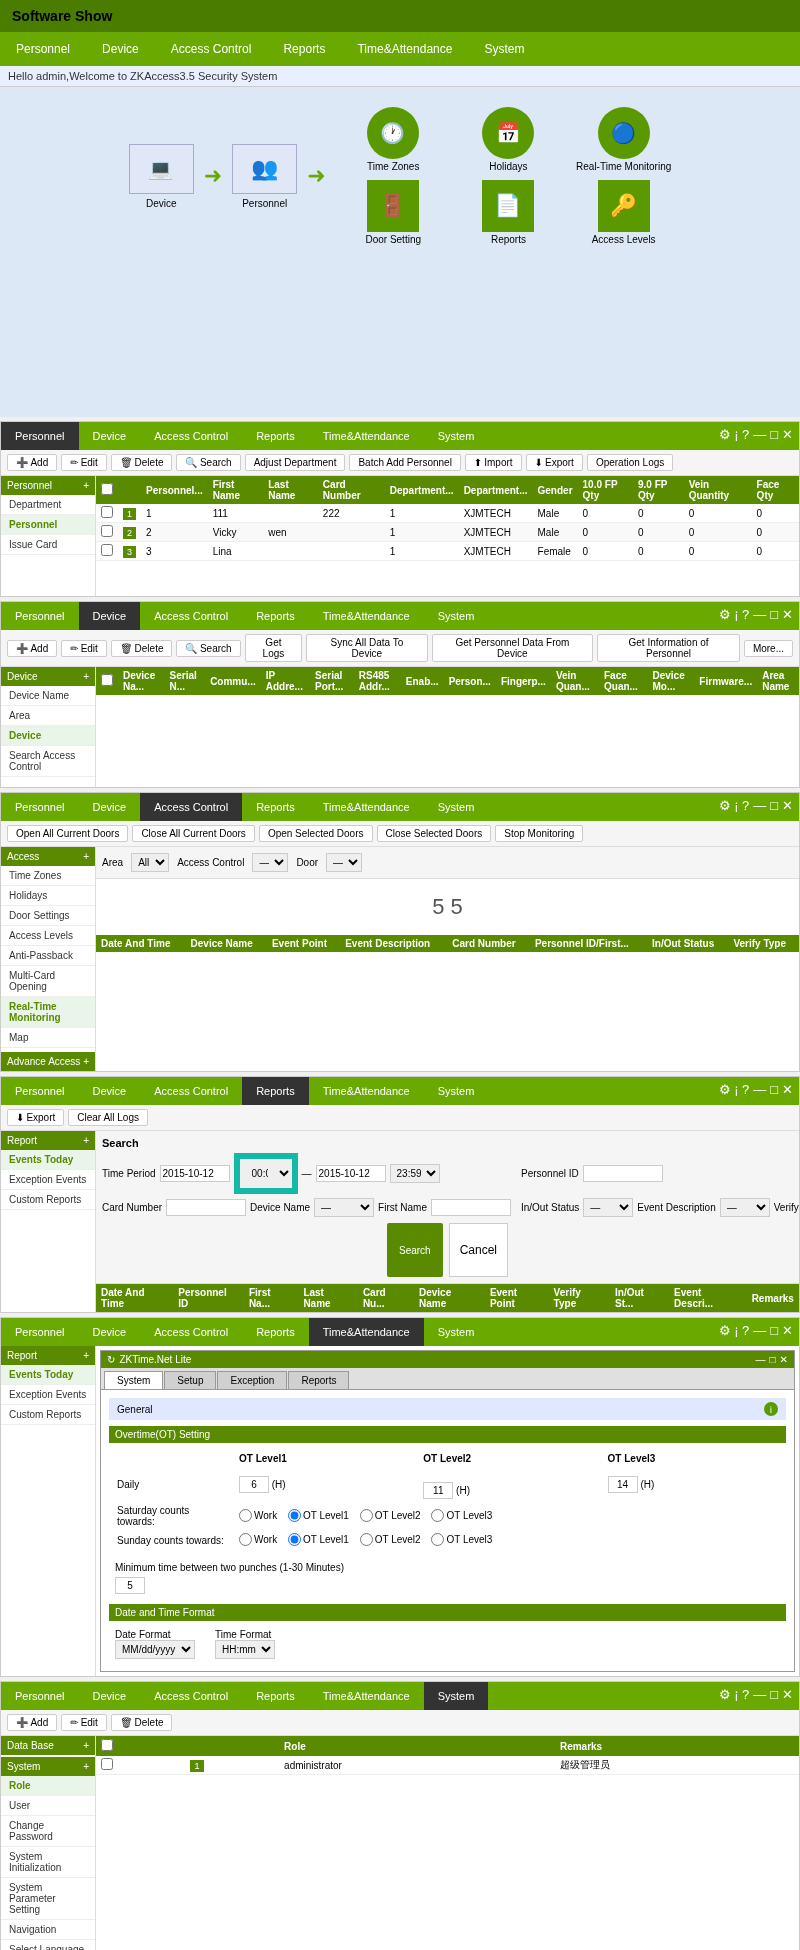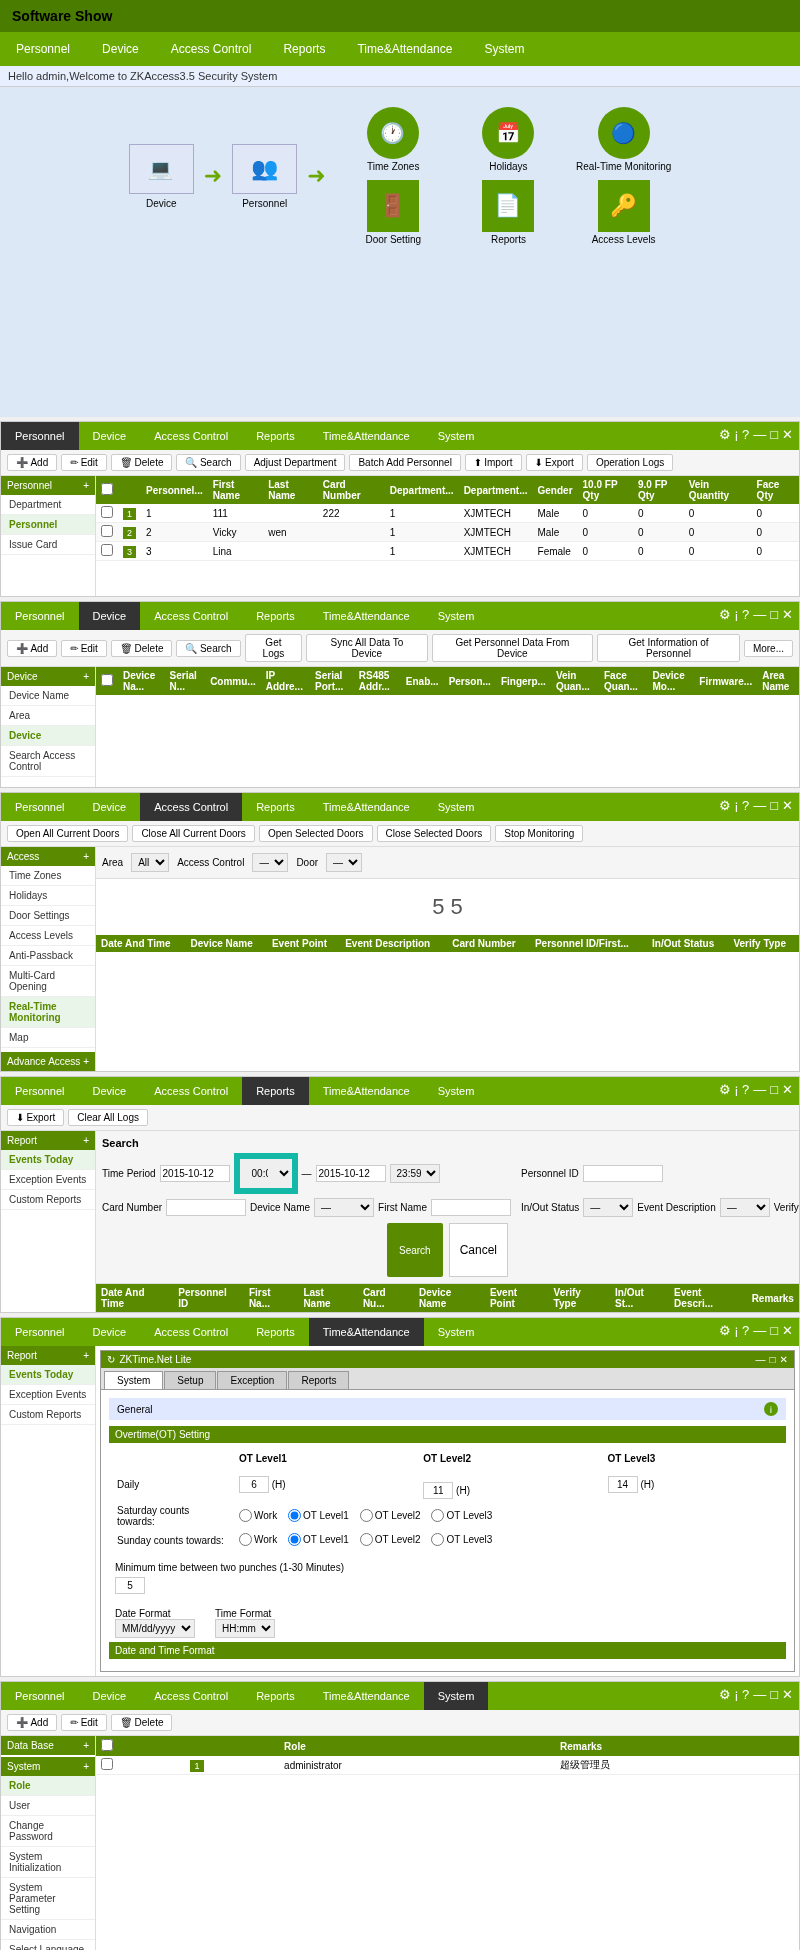--- a/index.html
+++ b/index.html
@@ -589,35 +589,35 @@
             </table>
 
           <div style="margin-top:8px;">
             <div style="font-size:10px; padding:2px 6px;">Minimum time between two punches (1-30 Minutes)</div>
             <div style="padding:2px 6px;">
               <input type="text" style="border: 1px solid rgb(204, 204, 204); width: 30px; padding: 2px; font-size: 10px; text-align: center;" value="5">
             </div>
           </div>
 
           <div style="margin-top:8px;">
+            <div style="background:#5a8a00; color:white; padding:3px 6px; font-size:10px; margin-bottom:4px;">Date and Time Format</div>
             <div style="display:flex; gap:20px; padding:4px 6px; font-size:10px;">
               <div>
                 <div>Date Format</div>
                 <select style="border:1px solid #ccc; padding:2px; font-size:10px;">
                   <option>MM/dd/yyyy</option>
                 </select>
               </div>
               <div>
                 <div>Time Format</div>
                 <select style="border:1px solid #ccc; padding:2px; font-size:10px;">
                   <option>HH:mm</option>
                 </select>
               </div>
             </div>
-            <div style="background:#5a8a00; color:white; padding:3px 6px; font-size:10px; margin-bottom:4px;">Date and Time Format</div>
           </div>
         </div>
       </div>
     </div>
   </div>
 </div>
 
 <div class="panel" style="margin-top:4px;">
   <div class="panel-nav">
     <a>Personnel</a>

